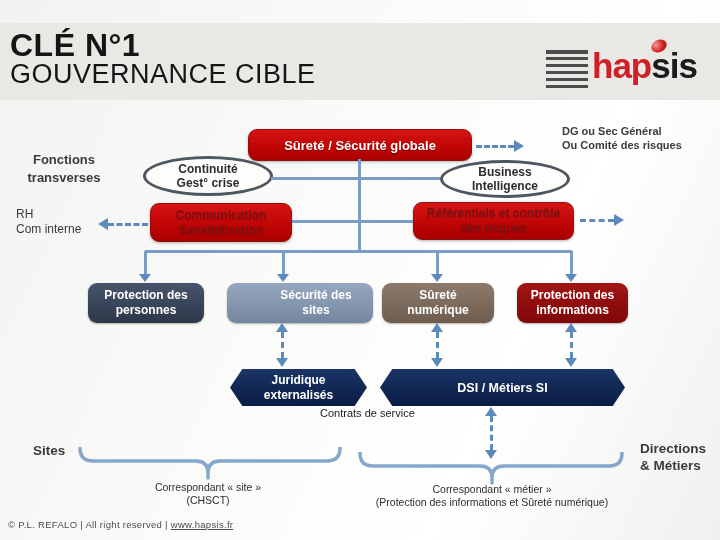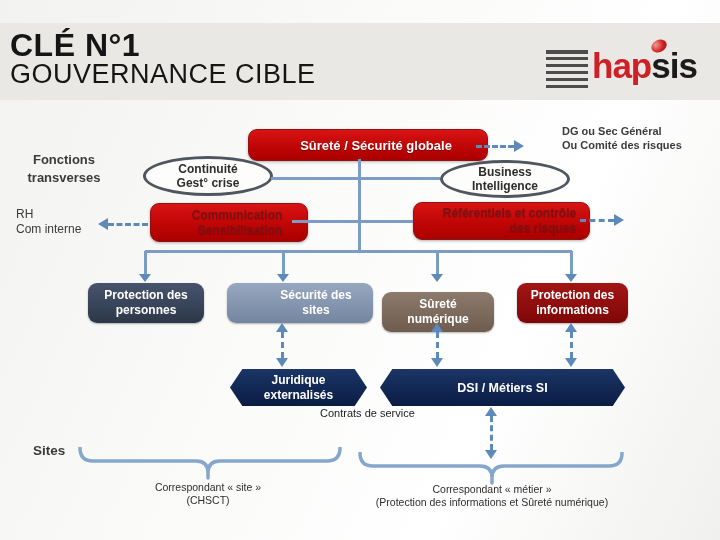--- a/index.html
+++ b/index.html
@@ -23,34 +23,34 @@
   
   .note{position:absolute;color:#3b3b3b;white-space:pre-line;}
   .n11{font-size:11px;line-height:14px;}
   .n10{font-size:10.5px;line-height:13px;}
   .bold{font-weight:bold;}
   .ctr{text-align:center;}
   
   .rbox{position:absolute;border-radius:9px;border:1.5px solid #8e1212;
     background:linear-gradient(180deg,#d81414 0%,#c00505 55%,#aa0000 100%);
     display:flex;align-items:center;justify-content:center;text-align:center;
-    white-space:pre-line;font-weight:bold;box-shadow:0 1px 3px rgba(0,0,0,.3);padding-left:16px;}
+    white-space:pre-line;font-weight:bold;box-shadow:0 1px 3px rgba(0,0,0,.3);}
   .banner-text{color:#ffffff;font-size:13px;text-shadow:0 1px 1px rgba(0,0,0,.35);}
-  .darkred-text{color:#7d1113;font-size:12px;line-height:15px;text-shadow:0 1px 1px rgba(0,0,0,.2);text-align:right;}
+  .darkred-text{color:#7d1113;font-size:12px;line-height:15px;text-shadow:0 1px 1px rgba(0,0,0,.2);}
   
   .ellipse{position:absolute;border:3px solid #4e565f;border-radius:50%;background:#fdfdfc;
     display:flex;align-items:center;justify-content:center;text-align:center;
     white-space:pre-line;font-weight:bold;font-size:12px;line-height:14px;color:#2d2d2d;}
   
   .pillar{position:absolute;top:283px;height:40px;border-radius:9px;color:#fff;
     display:flex;align-items:center;justify-content:center;text-align:center;
     white-space:pre-line;font-weight:bold;font-size:12px;line-height:15px;box-shadow:0 1px 2px rgba(0,0,0,.3);}
   .pA{left:88px;width:116px;background:linear-gradient(180deg,#47546d 0%,#2c3748 100%);}
   .pB{left:227px;width:114px;background:linear-gradient(180deg,#97a7c0 0%,#74869f 100%);padding-left:32px;}
-  .pC{left:382px;width:112px;background:linear-gradient(180deg,#8c7a6c 0%,#6e5c4f 100%);margin-top:9px;}
+  .pC{left:382px;width:112px;background:linear-gradient(180deg,#8c7a6c 0%,#6e5c4f 100%);}
   .pD{left:517px;width:111px;background:linear-gradient(180deg,#a21515 0%,#7f0707 100%);}
   
   .hex{position:absolute;top:369px;height:37px;color:#fff;font-weight:bold;
     display:flex;align-items:center;justify-content:center;text-align:center;white-space:pre-line;
     background:linear-gradient(180deg,#1b3566 0%,#0a1c44 100%);
     clip-path:polygon(0 50%,9% 0,91% 0,100% 50%,91% 100%,9% 100%);}
   .hexS{left:230px;width:137px;font-size:12px;line-height:15px;}
   .hexD{left:380px;width:245px;font-size:12.5px;clip-path:polygon(0 50%,5% 0,95% 0,100% 50%,95% 100%,5% 100%);}
   
   .line{position:absolute;background:#7a9cc5;}
@@ -145,20 +145,23 @@
   <div class="vdd" style="left:490px;top:416px;height:34px;"></div>
 
   <svg class="brace" style="left:77px;top:447px;" width="266" height="34" viewBox="0 0 266 34">
     <path d="M3,1 Q3,14 16,14 L119,14 Q131,14 131,26 L131,31 M131,26 Q131,14 143,14 L250,14 Q263,14 263,1" fill="none" stroke="#85a7cc" stroke-width="3.5" stroke-linecap="round" stroke-linejoin="round"></path>
   </svg>
   <svg class="brace" style="left:357px;top:452px;" width="268" height="34" viewBox="0 0 268 34">
     <path d="M3,1 Q3,14 16,14 L123,14 Q135,14 135,26 L135,31 M135,26 Q135,14 147,14 L252,14 Q265,14 265,1" fill="none" stroke="#85a7cc" stroke-width="3.5" stroke-linecap="round" stroke-linejoin="round"></path>
   </svg>
 
   <div class="note bold" style="left:33px;top:443px;font-size:13.5px;">Sites</div>
+  <div class="note bold" style="left:640px;top:440px;font-size:13.5px;line-height:17px;">Directions
+&amp; Métiers</div>
 
   <div class="note n10 ctr" style="left:128px;top:481px;width:160px;color:#2e2e2e;">Correspondant « site »
 (CHSCT)</div>
   <div class="note n10 ctr" style="left:358px;top:483px;width:268px;color:#2e2e2e;">Correspondant « métier »
 (Protection des informations et Sûreté numérique)</div>
 
+  <div class="footer"><span>© P.L. REFALO | All right reserved | </span><span class="link">www.hapsis.fr</span></div>
 
 </div>
 
 </body></html>

